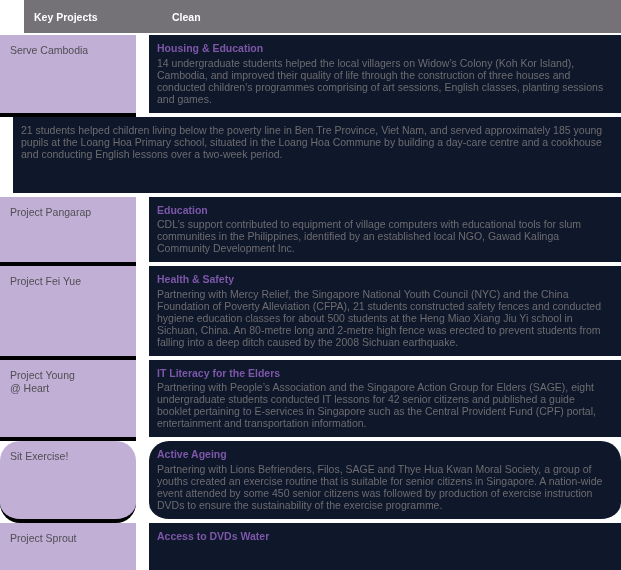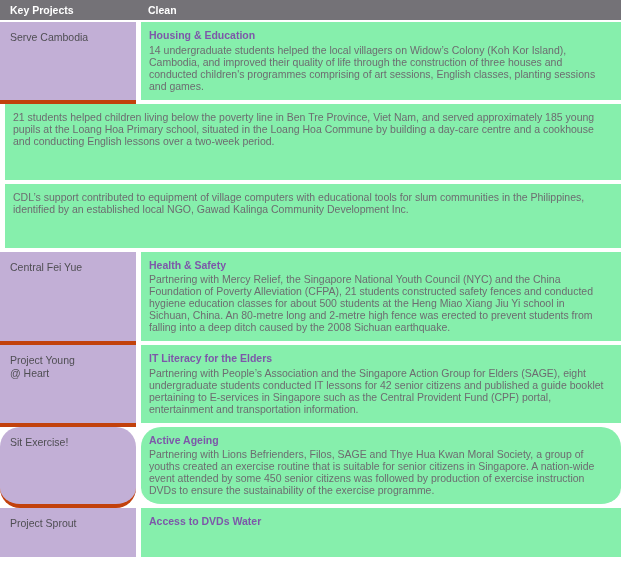--- a/index.html
+++ b/index.html
@@ -9,53 +9,55 @@
     font-family: "Liberation Sans", "DejaVu Sans", sans-serif;
     -webkit-font-smoothing: antialiased;
   }
   .table {
     width: 621px;
     min-height: 570px;
     background: #ffffff;
   }
   .header-row {
     display: flex;
-    height: 20px;
+    height: 33px;
     background: #747277;
     margin-bottom: 2px;
+    margin-left: 24px;
   }
   .hcell {
     color: #ffffff;
     font-size: 10.5px;
     font-weight: bold;
     display: flex;
     align-items: center;
   }
   .hcell.left  { width: 141px; padding-left: 10px; }
   .hcell.right { flex: 1; padding-left: 7px; }
   .row {
     display: flex;
     align-items: stretch;
   }
   .cell-project {
     width: 136px;
     background: #c2afd6;
-    border-bottom: 4px solid #c2410c;
+    border-bottom: 4px solid #000000;
     padding: 9px 8px 8px 10px;
     color: #4f4e53;
     font-size: 10.5px;
     line-height: 13px;
     white-space: pre-line;
   }
   .col-gap { width: 5px; background: #ffffff; }
   .cell-impact {
     flex: 1;
-    background: #86efac;
+    background: #0f172a;
     border-bottom: 4px solid #ffffff;
     padding: 7px 14px 8px 8px;
+    margin-left: 8px;
   }
   .row:last-child .cell-project { border-bottom: none; }
   .row:last-child .cell-impact  { border-bottom: none; }
   .impact-title {
     color: #7d57a9;
     font-size: 10.5px;
     font-weight: bold;
     line-height: 13.5px;
     margin-bottom: 1px;
   }
@@ -93,28 +95,30 @@
   </div>
 
   <div class="row r1">
     <div class="col-gap"></div>
     <div class="cell-impact">
       <div class="impact-body">21 students helped children living below the poverty line in Ben Tre Province, Viet Nam, and served approximately 185 young pupils at the Loang Hoa Primary school, situated in the Loang Hoa Commune by building a day-care centre and a cookhouse and conducting English lessons over a two-week period.</div>
     </div>
   </div>
 
   <div class="row r2">
+    <div class="cell-project">Project Pangarap</div>
     <div class="col-gap"></div>
     <div class="cell-impact">
+      <div class="impact-title">Education</div>
       <div class="impact-body">CDL’s support contributed to equipment of village computers with educational tools for slum communities in the Philippines, identified by an established local NGO, Gawad Kalinga Community Development Inc.</div>
     </div>
   </div>
 
   <div class="row r3">
-    <div class="cell-project">Central Fei Yue</div>
+    <div class="cell-project">Project Fei Yue</div>
     <div class="col-gap"></div>
     <div class="cell-impact">
       <div class="impact-title">Health &amp; Safety</div>
       <div class="impact-body">Partnering with Mercy Relief, the Singapore National Youth Council (NYC) and the China Foundation of Poverty Alleviation (CFPA), 21 students constructed safety fences and conducted hygiene education classes for about 500 students at the Heng Miao Xiang Jiu Yi school in Sichuan, China. An 80-metre long and 2-metre high fence was erected to prevent students from falling into a deep ditch caused by the 2008 Sichuan earthquake.</div>
     </div>
   </div>
 
   <div class="row r4">
     <div class="cell-project">Project Young
 @ Heart</div>

